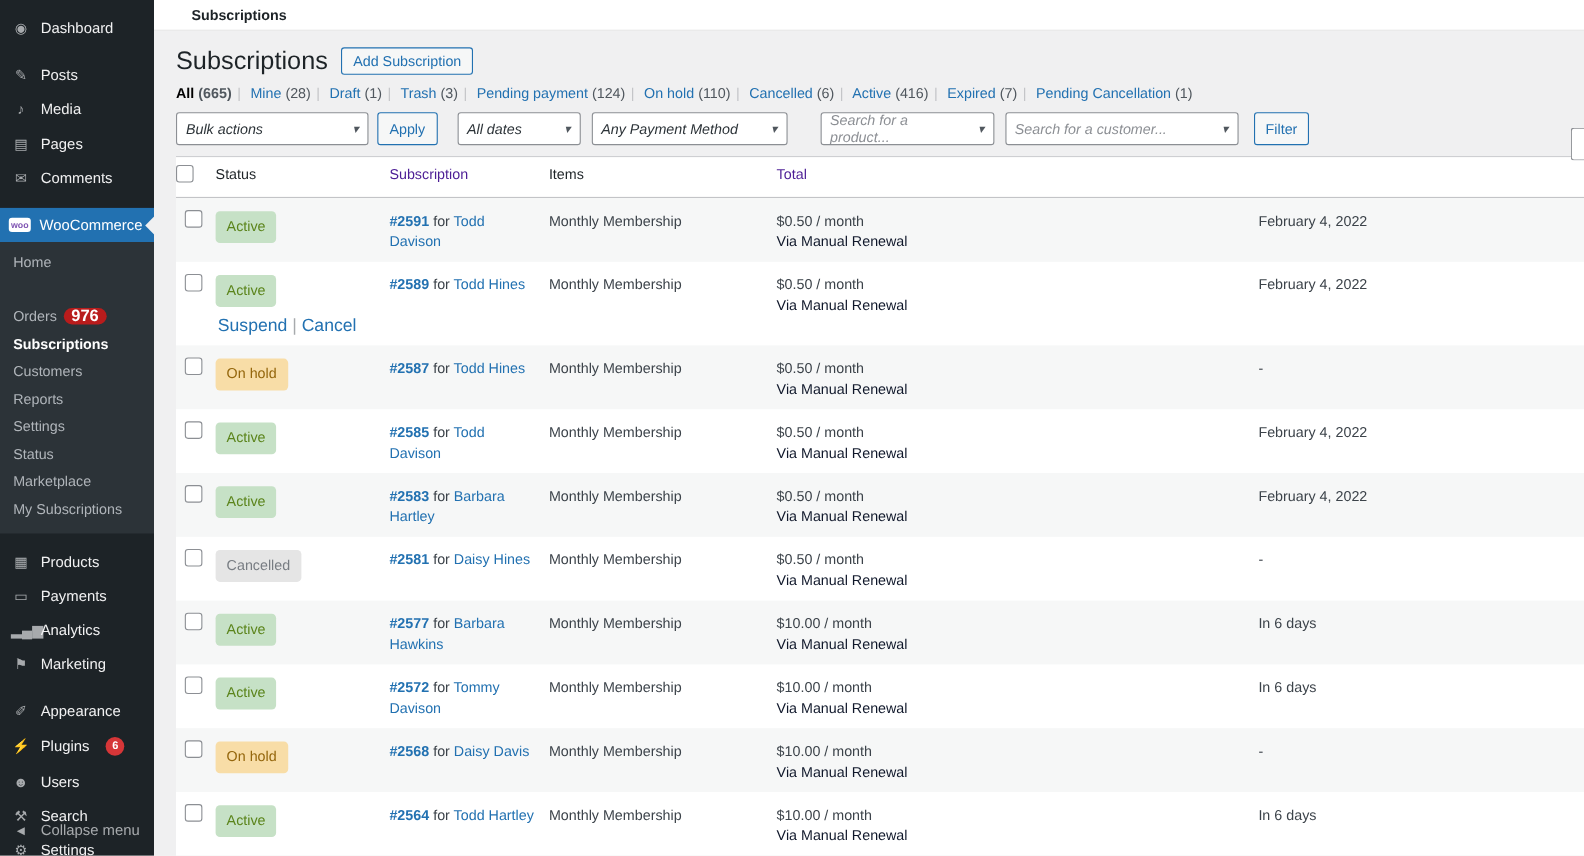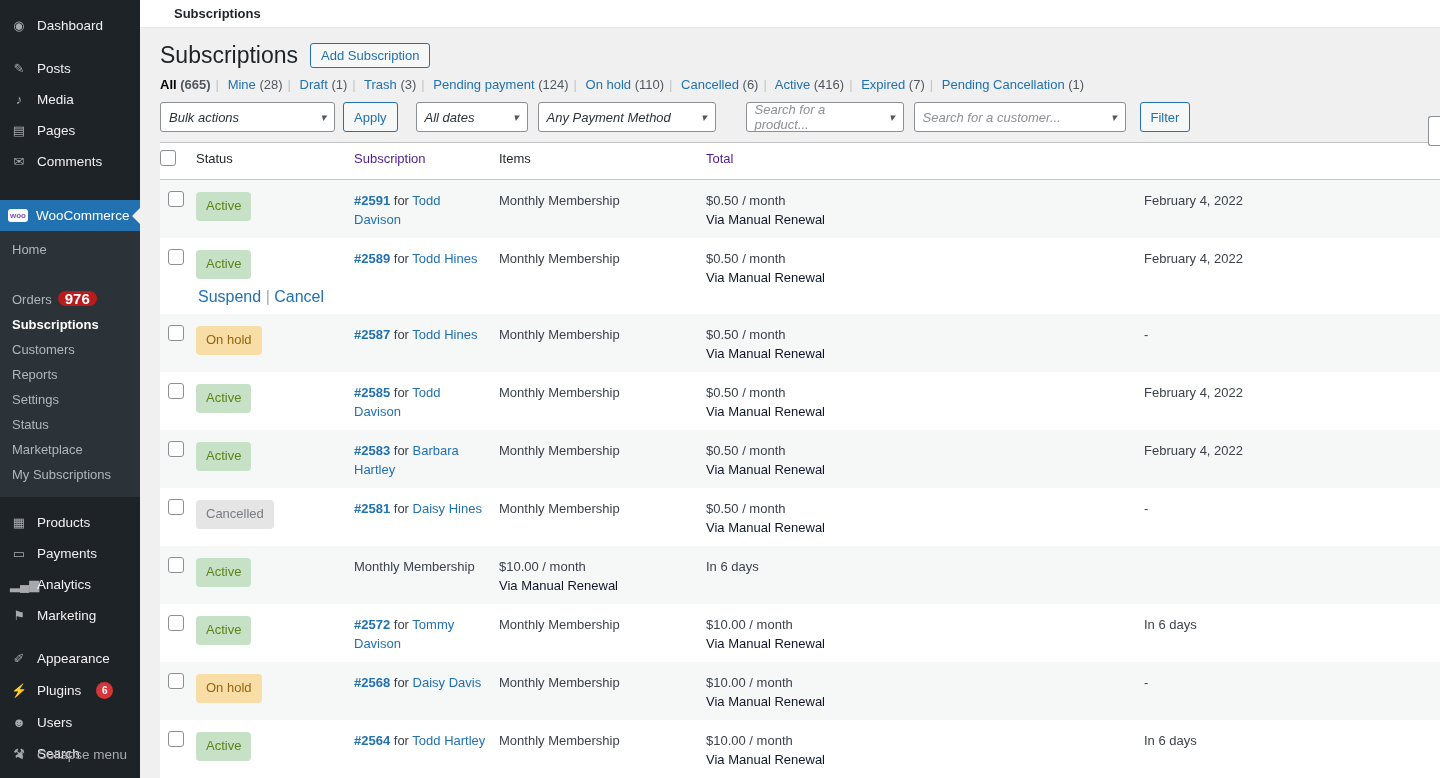--- a/index.html
+++ b/index.html
@@ -6,21 +6,21 @@
   html,body { width:1440px; height:778px; overflow:hidden; }
   body { font-family:"Liberation Sans", sans-serif; font-size:13px; color:#3c434a; background:#f0f0f1; }
   .app { display:flex; width:1440px; height:778px; }
 
   
   .sidebar { width:140px; min-width:140px; height:778px; background:#1d2327; color:#f0f0f1; font-size:13.5px; position:relative; z-index:5; }
   .sb-item { display:flex; align-items:center; gap:9px; padding:8px 8px 8px 10px; cursor:pointer; color:#f0f0f1; }
   .sb-item .icon { width:18px; text-align:center; color:#a7aaad; font-size:13px; flex:none; }
   .menu-top { padding-top:10px; }
   .menu-top .sb-item:first-child { margin-bottom:12px; }
-  .wc-item { display:flex; align-items:center; gap:8px; padding:8px 8px 8px 8px; background:#2271b1; color:#fff; margin-top:23px; position:relative; cursor:pointer; }
+  .wc-item { display:flex; align-items:center; gap:8px; padding:8px 8px 8px 8px; background:#2271b1; color:#fff; margin-top:12px; position:relative; cursor:pointer; }
   .wc-logo { background:#fff; color:#7f54b3; border-radius:3px; width:20px; height:13px; font-size:8px; font-weight:bold; display:flex; align-items:center; justify-content:center; flex:none; }
   .wc-arrow { position:absolute; right:-1px; top:50%; margin-top:-9px; width:0; height:0; border-top:9px solid transparent; border-bottom:9px solid transparent; border-right:9px solid #f0f0f1; }
   .submenu { background:#2c3338; padding:6px 0 10px 0; }
   .submenu .sub-item { display:block; padding:5px 8px 5px 12px; color:#b0b5ba; font-size:13px; cursor:pointer; }
   .submenu .sub-item.cur { color:#fff; font-weight:bold; }
   .sub-label { display:inline; }
   .menu-mid { padding-top:10px; }
   .menu-bottom { padding-top:12px; }
   .badge-pill { background:#b91c1c; color:#fff; font-size:15px; font-weight:bold; border-radius:10px; padding:1px 7px; margin-left:6px; display:inline-block; line-height:13px;margin-top:24px; }
   .badge-circle { background:#d63638; color:#fff; font-size:10px; font-weight:bold; border-radius:50%; width:17px; height:17px; display:inline-flex; align-items:center; justify-content:center; margin-left:6px; }
@@ -405,20 +405,25 @@
               </div>
               <div class="t-cell next-pay">-</div>
             </div>
 
             <div class="t-row">
               <div class="t-cell cb-cell"><span class="checkbox"></span></div>
               <div class="t-cell">
                 <span class="status-badge st-active">Active</span>
                 
               </div>
+              <div class="t-cell">
+                <span class="sub-id">#2577</span>
+                <span>for</span>
+                <span class="cust-link">Barbara Hawkins</span>
+              </div>
               <div class="t-cell">Monthly Membership</div>
               <div class="t-cell">
                 <div>$10.00 / month</div>
                 <div class="total-sub">Via Manual Renewal</div>
               </div>
               <div class="t-cell next-pay">In 6 days</div>
             </div>
 
             <div class="t-row">
               <div class="t-cell cb-cell"><span class="checkbox"></span></div>

